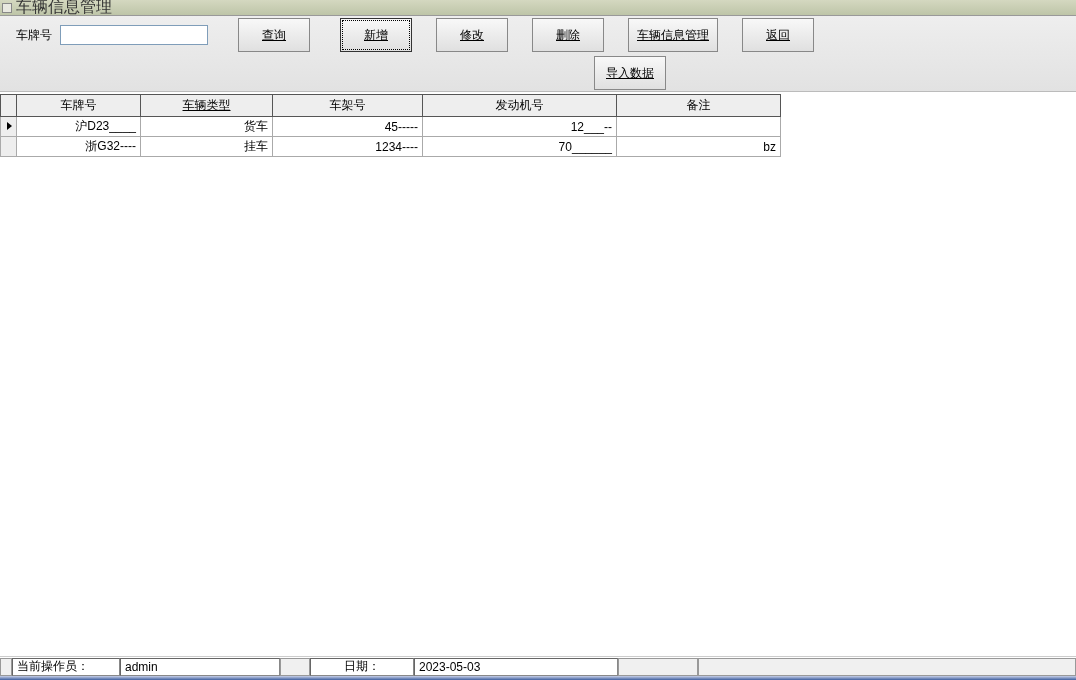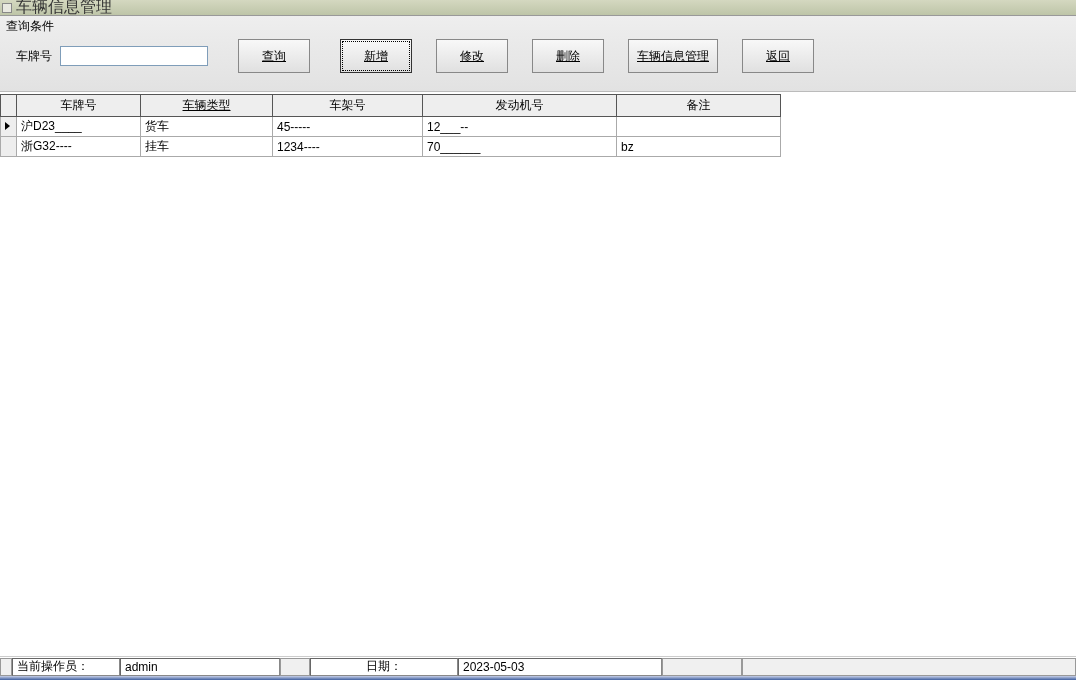--- a/index.html
+++ b/index.html
@@ -99,21 +99,21 @@
       font-weight: normal;
       padding: 2px 4px;
       height: 20px;
       text-align: center;
     }
     .data-grid td {
       border: 1px solid #aaa;
       padding: 1px 4px;
       height: 18px;
       background: #fff;
-      text-align: left;
+      text-align: right;
     }
     .row-selector {
       background: #eeeeee !important;
       border: 1px solid #888;
       width: 16px;
       text-align: center;
       font-size: 10px;
     }
     .row-indicator {
       display: inline-block;
@@ -164,36 +164,38 @@
   </style>
 </head>
 <body>
 
 <div class="title-bar">
   <div class="control-box"></div>
   <span class="title-text">车辆信息管理</span>
 </div>
 
 <div class="query-panel">
-  <div class="query-label-top">查询条件</div>
   <div class="query-row">
     <span class="field-label">车牌号</span>
     <input type="text" class="text-input" value="" style="">
     <div class="btn-gap"></div>
     <button class="btn">查询</button>
     <div class="btn-gap"></div>
     <button class="btn focused">新增</button>
     <div style="width:12px"></div>
     <button class="btn">修改</button>
     <div style="width:12px"></div>
     <button class="btn">删除</button>
     <div style="width:12px"></div>
     <button class="btn">车辆信息管理</button>
     <div style="width:12px"></div>
     <button class="btn">返回</button>
+  </div>
+  <div class="button-row2">
+    <button class="btn">导入数据</button>
   </div>
 </div>
 
 <table class="data-grid">
   <thead>
     <tr>
       <th class="row-selector"></th>
       <th class="col-plate">车牌号</th>
       <th class="col-type">车辆类型</th>
       <th class="col-vin">车架号</th>
@@ -219,19 +221,19 @@
       <td>bz</td>
     </tr>
   </tbody>
 </table>
 
 <div class="status-bar">
   <div class="status-spacer" style="width:12px"></div>
   <div class="status-cell" style="width:108px">当前操作员：</div>
   <div class="status-cell" style="width:160px">admin</div>
   <div class="status-spacer" style="width:30px"></div>
-  <div class="status-cell" style="width:148px;justify-content:center">日期：</div>
+  <div class="status-cell" style="width:104px;justify-content:center">日期：</div>
   <div class="status-cell" style="width:204px">2023-05-03</div>
   <div class="status-spacer" style="width:80px"></div>
   <div class="status-spacer" style="flex:1"></div>
 </div>
 
 <div class="bottom-edge"></div>
 
 </body></html>

